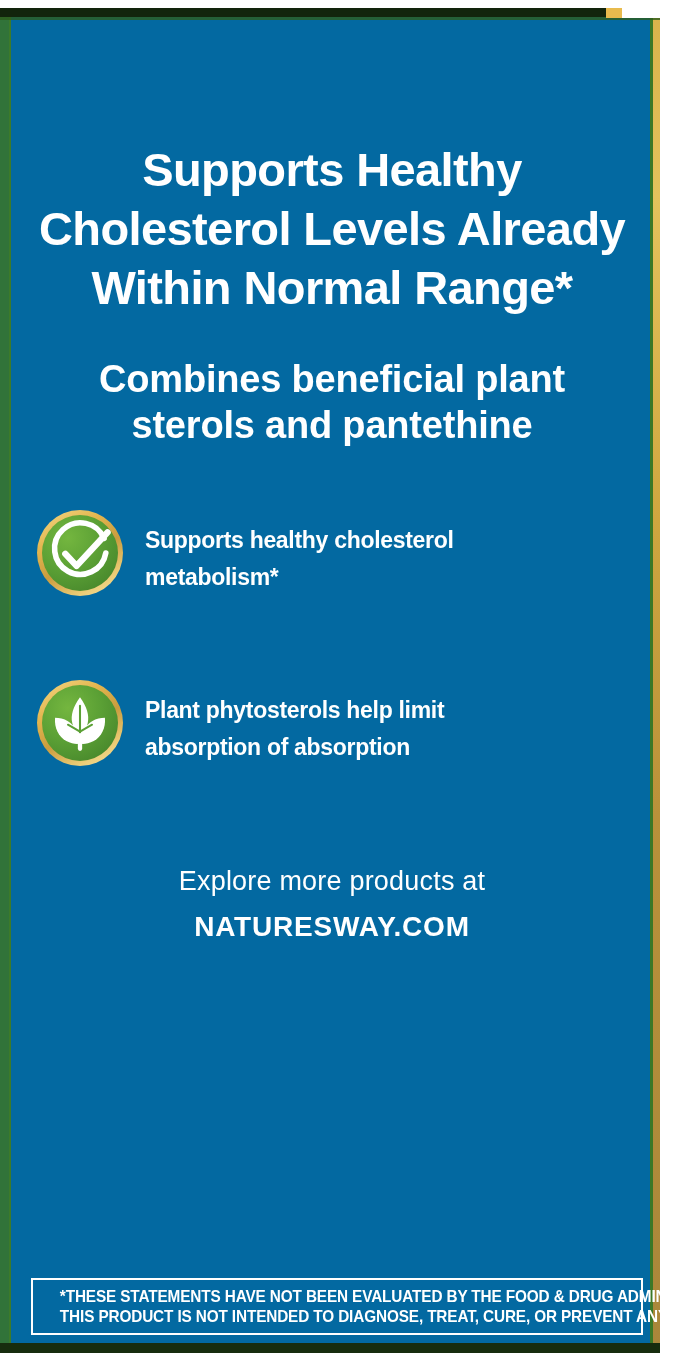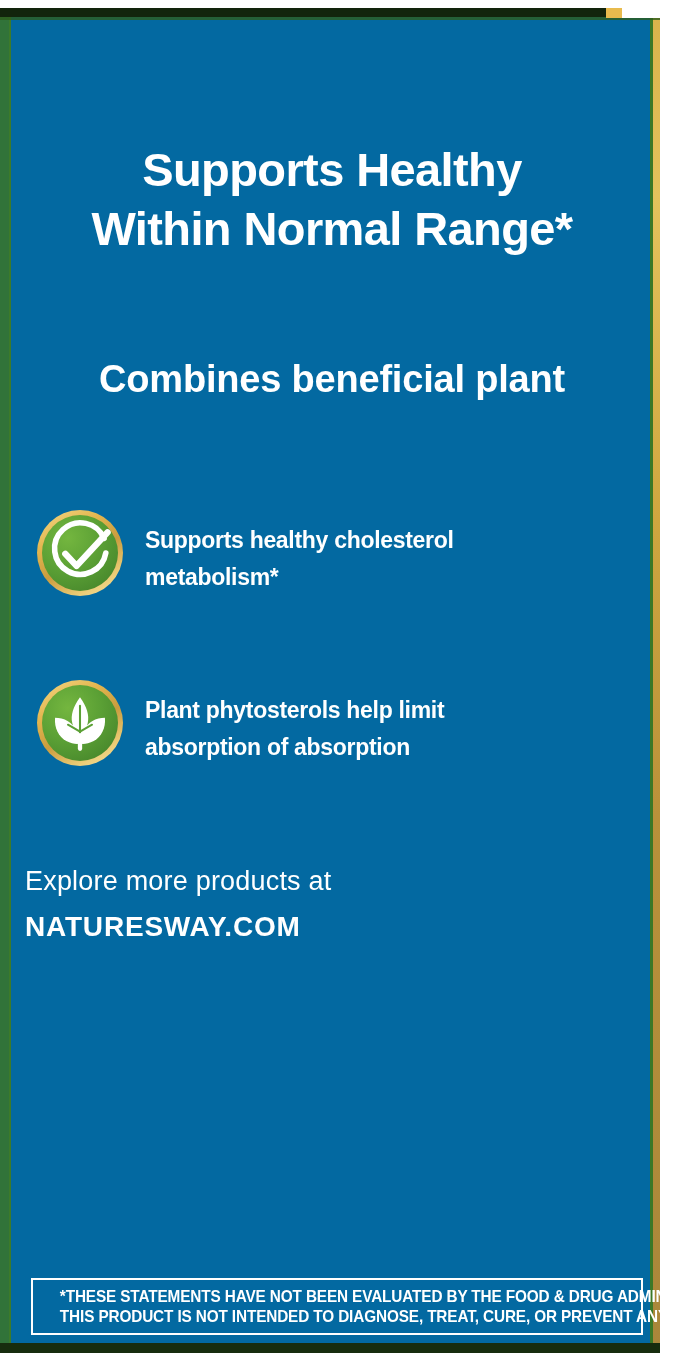--- a/index.html
+++ b/index.html
@@ -188,20 +188,21 @@
     letter-spacing: -0.3px;
     padding-top: 12px;
   }
   .bullet-text .ln { display: block; white-space: nowrap; }
 
   
   .explore {
     position: absolute;
     left: 14px;
     width: 614px;
+    text-align: center;
     color: #ffffff;
   }
   .explore .line1 {
     display: block;
     font-size: 27px;
     line-height: 33px;
     font-weight: 400;
     letter-spacing: 0.2px;
   }
   .explore .line2 {
@@ -249,25 +250,27 @@
     <div class="top-shadow"></div>
     <div class="top-shadow2"></div>
     <div class="corner-white"></div>
     <div class="corner-gold"></div>
     <div class="bottom-shadow"></div>
 
     <div class="content">
 
       <div class="headline" style="top:120px;">
         <span class="ln">Supports Healthy</span>
+        <span class="ln">Cholesterol Levels Already</span>
         <span class="ln">Within Normal Range*</span>
       </div>
 
       <div class="subhead" style="top:336px;">
         <span class="ln">Combines beneficial plant</span>
+        <span class="ln">sterols and pantethine</span>
       </div>
 
       <div class="bullet" style="top:490px;">
         <div class="badge">
           <div class="ring-fallback"></div>
           <div class="inner"></div>
           <svg viewBox="0 0 100 100" aria-hidden="true">
             <path d="M78 33 A30 30 0 1 0 80 50" fill="none" stroke="#ffffff" stroke-width="6.5" stroke-linecap="round"></path>
             <path d="M33 51 L46 65 L82 26" fill="none" stroke="#ffffff" stroke-width="7.5" stroke-linecap="round" stroke-linejoin="round"></path>
           </svg>

